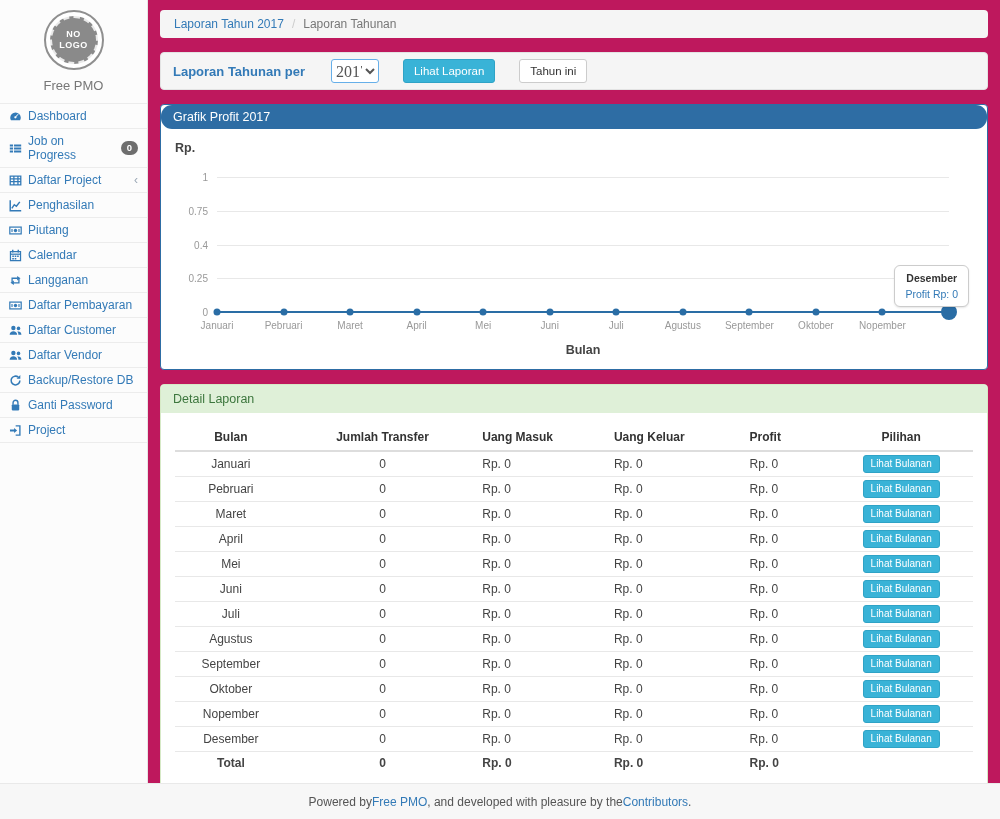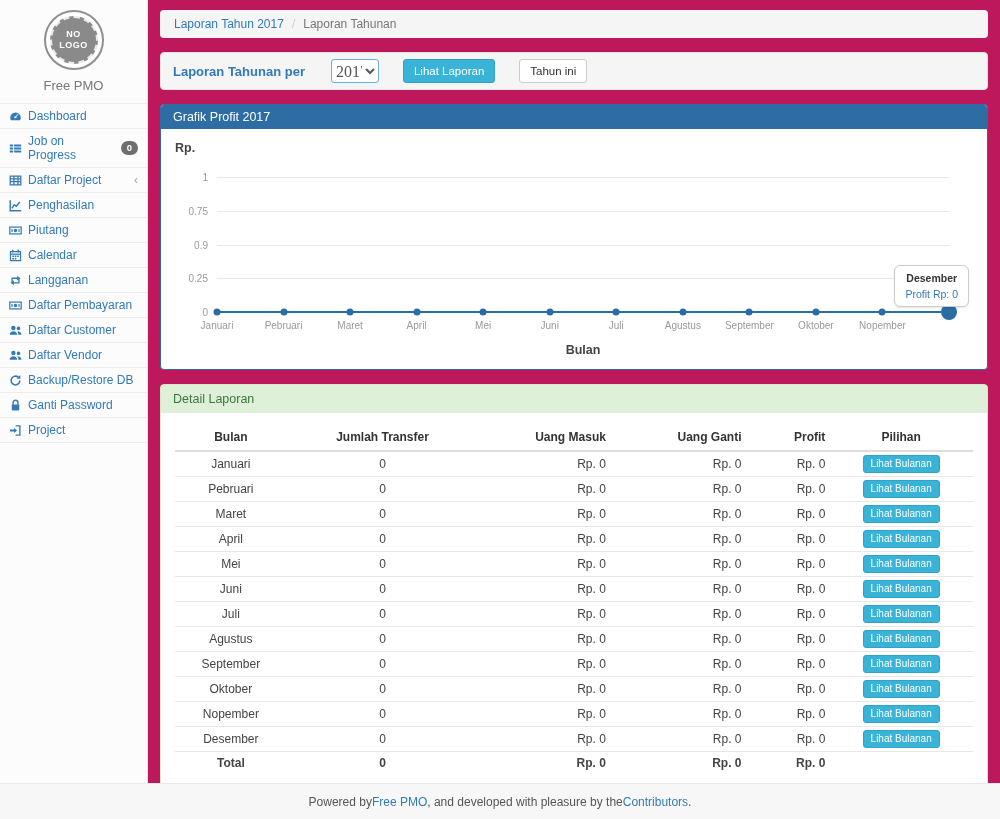--- a/index.html
+++ b/index.html
@@ -43,21 +43,21 @@
   select.year { height:24px; width:48px; border:1px solid #66afe9; border-radius:3px;
     font-size:16px; color:#555; background:#fff; font-family:Liberation Serif, serif; }
   .btn { font-size:11.5px; border-radius:3px; padding:5px 10px; cursor:pointer;
     border:1px solid transparent; line-height:12px; font-family:"Liberation Sans",sans-serif; }
   .btn-info { background:#39b3d7; border-color:#2fa3c6; color:#fff; }
   .btn-default { background:#fff; border-color:#ccc; color:#333; }
 
   .panel { border:1px solid; border-radius:4px; margin-bottom:14px; overflow:hidden; background:#fff; }
   .panel-primary { border-color:#2e6da4; }
   .panel-primary .panel-heading { background:#2e6da4; color:#fff; padding:5px 12px;
-    font-size:12.5px; height:24px; line-height:14px; }
+    font-size:12.5px; height:24px; line-height:14px;border-radius:11px; }
   .panel-success { border-color:#d6e9c6; }
   .panel-success .panel-heading { background:#dff0d8; color:#3c763d; padding:7px 12px;
     font-size:12.5px; height:28px; line-height:14px; }
 
   
   .chart-body { position:relative; height:240px; }
   .ylabel-rp { position:absolute; top:12px; left:14px; font-weight:bold; font-size:12.5px; color:#444; }
   .plot { position:absolute; left:56px; right:38px; top:48px; height:135px; }
   .gridline { position:absolute; left:0; right:0; height:1px; background:#e8e8e8; }
   .ytick { position:absolute; right:calc(100% + 9px); transform:translateY(-50%);
@@ -74,21 +74,21 @@
     border-radius:6px; padding:6px 10px; text-align:center; box-shadow:0 1px 2px rgba(0,0,0,.1); z-index:2; }
   .chart-tooltip .t-label { font-weight:bold; font-size:10.5px; color:#333; margin-bottom:4px; white-space:nowrap; }
   .chart-tooltip .t-value { font-size:10.5px; color:#337ab7; white-space:nowrap; }
 
   
   .table-wrap { padding:12px 14px; }
   table.report { width:100%; border-collapse:collapse; font-size:12px; color:#444; }
   table.report th { border-bottom:2px solid #ddd; padding:6px 4px; color:#333; line-height:13px; font-size:12px; }
   table.report td { border-top:1px solid #e8e8e8; padding:5px 4px; line-height:13px; vertical-align:middle; }
   table.report tbody tr:first-child td { border-top:none; }
-  .al-c { text-align:center; } .al-r { text-align:right;margin-top:16px; }
+  .al-c { text-align:center; } .al-r { text-align:left;margin-top:16px; }
   .btn-xs { font-size:10px; padding:3px 7px; border-radius:3px; line-height:10px; margin:-2px 0; }
   tr.total-row td { font-weight:bold; }
 
   
   .footer { position:absolute; left:0; right:0; bottom:0; height:36px; background:#f7f7f7;
     border-top:1px solid #e9e9e9; display:flex; align-items:center; justify-content:center;
     font-size:12px; color:#555; }
   .footer a { color:#337ab7; text-decoration:none; cursor:pointer; }
 </style>
 </head>
@@ -294,21 +294,21 @@
           <div class="xlabel-bulan">Bulan</div>
           <div class="chart-tooltip">
             <div class="t-label">Desember</div>
             <div class="t-value">Profit Rp: 0</div>
           </div>
         <div class="gridline" style="top: 0px;"></div>
             <span class="ytick" style="top: 0px;">1</span>
             <div class="gridline" style="top: 33.75px;"></div>
             <span class="ytick" style="top: 33.75px;">0.75</span>
             <div class="gridline" style="top: 67.5px;"></div>
-            <span class="ytick" style="top: 67.5px;">0.9</span>
+            <span class="ytick" style="top: 67.5px;">0.4</span>
             <div class="gridline" style="top: 101.25px;"></div>
             <span class="ytick" style="top: 101.25px;">0.25</span>
             <div class="gridline" style="top: 135px;"></div>
             <span class="ytick" style="top: 135px;">0</span>
             <div class="series-line" style="background: rgb(42, 109, 165);"></div>
             <div class="dot" style="left: 0%; background: rgb(42, 109, 165);"></div>
             <span class="xtick" style="left: 0%;">Januari</span>
             <div class="dot" style="left: 9.09091%; background: rgb(42, 109, 165);"></div>
             <span class="xtick" style="left: 9.09091%;">Pebruari</span>
             <div class="dot" style="left: 18.1818%; background: rgb(42, 109, 165);"></div>
@@ -344,21 +344,21 @@
               <col style="width:16.5%">
             <col style="width:17%">
               <col style="width:10.5%">
               <col style="width:18%">
           </colgroup>
           <thead>
               <tr>
                 <th class="al-c">Bulan</th>
                 <th class="al-c">Jumlah Transfer</th>
                 <th class="al-r">Uang Masuk</th>
-                <th class="al-r">Uang Ganti</th>
+                <th class="al-r">Uang Keluar</th>
                 <th class="al-r">Profit</th>
                 <th class="al-c">Pilihan</th>
               </tr>
             </thead>
           <tbody>
               <tr>
                 <td class="al-c">Januari</td>
                 <td class="al-c">0</td>
                 <td class="al-r">Rp. 0</td>
                 <td class="al-r">Rp. 0</td>

